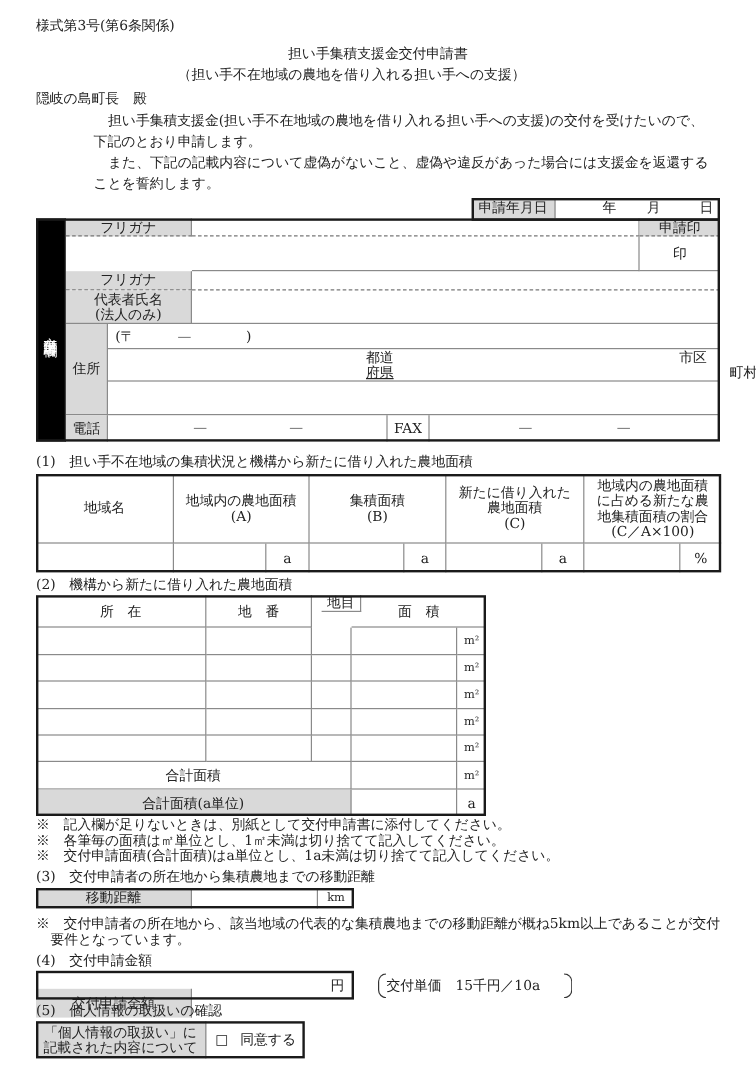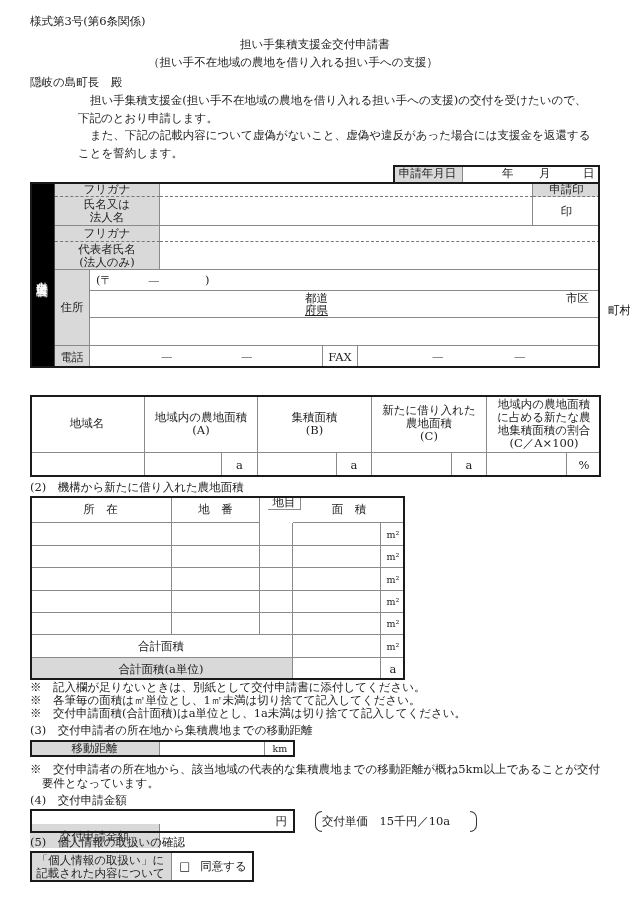--- a/index.html
+++ b/index.html
@@ -55,24 +55,20 @@
   <div class="t" style="left:583px;top:167px;">日</div>
 
   <div class="frame" style="left:30px;top:182px;width:570px;height:186px;"></div>
   <div class="c bar nbb" style="left:30px;top:182px;width:25px;height:186px;">
     <span class="vert">交付申請者欄</span>
   </div>
 
   <div class="c g db" style="left:55px;top:182px;width:105px;height:15px;">
     <span>フリガナ</span>
   </div>
-  <div class="c g" style="left:55px;top:197px;width:105px;height:29px;">
-    <span>氏名又は</span>
-    <span>法人名</span>
-  </div>
   <div class="c g db" style="left:55px;top:226px;width:105px;height:16px;">
     <span>フリガナ</span>
   </div>
   <div class="c g" style="left:55px;top:242px;width:105px;height:28px;">
     <span>代表者氏名</span>
     <span>(法人のみ)</span>
   </div>
   <div class="c g" style="left:55px;top:270px;width:35px;height:76px;">
     <span>住所</span>
   </div>
@@ -125,20 +121,21 @@
   <div class="t dash" style="left:241px;top:350px;z-index:2;">—</div>
   <div class="c nbb" style="left:323px;top:346px;width:35px;height:22px;">
     <span>FAX</span>
   </div>
   <div class="c nb nbb" style="left:358px;top:346px;width:242px;height:22px;">
     <input class="in" value="" style="">
   </div>
   <div class="t dash" style="left:432px;top:350px;z-index:2;">—</div>
   <div class="t dash" style="left:514px;top:350px;z-index:2;">—</div>
 
+  <div class="t" style="left:30px;top:378px;">(1)　担い手不在地域の集積状況と機構から新たに借り入れた農地面積</div>
   <div class="frame" style="left:30px;top:395px;width:571px;height:82px;"></div>
   <div class="c" style="left:30px;top:395px;width:115px;height:58px;">
     <span>地域名</span>
   </div>
   <div class="c" style="left:145px;top:395px;width:113px;height:58px;">
     <span>地域内の農地面積</span>
     <span>(A)</span>
   </div>
   <div class="c" style="left:258px;top:395px;width:114px;height:58px;">
     <span>集積面積</span>

